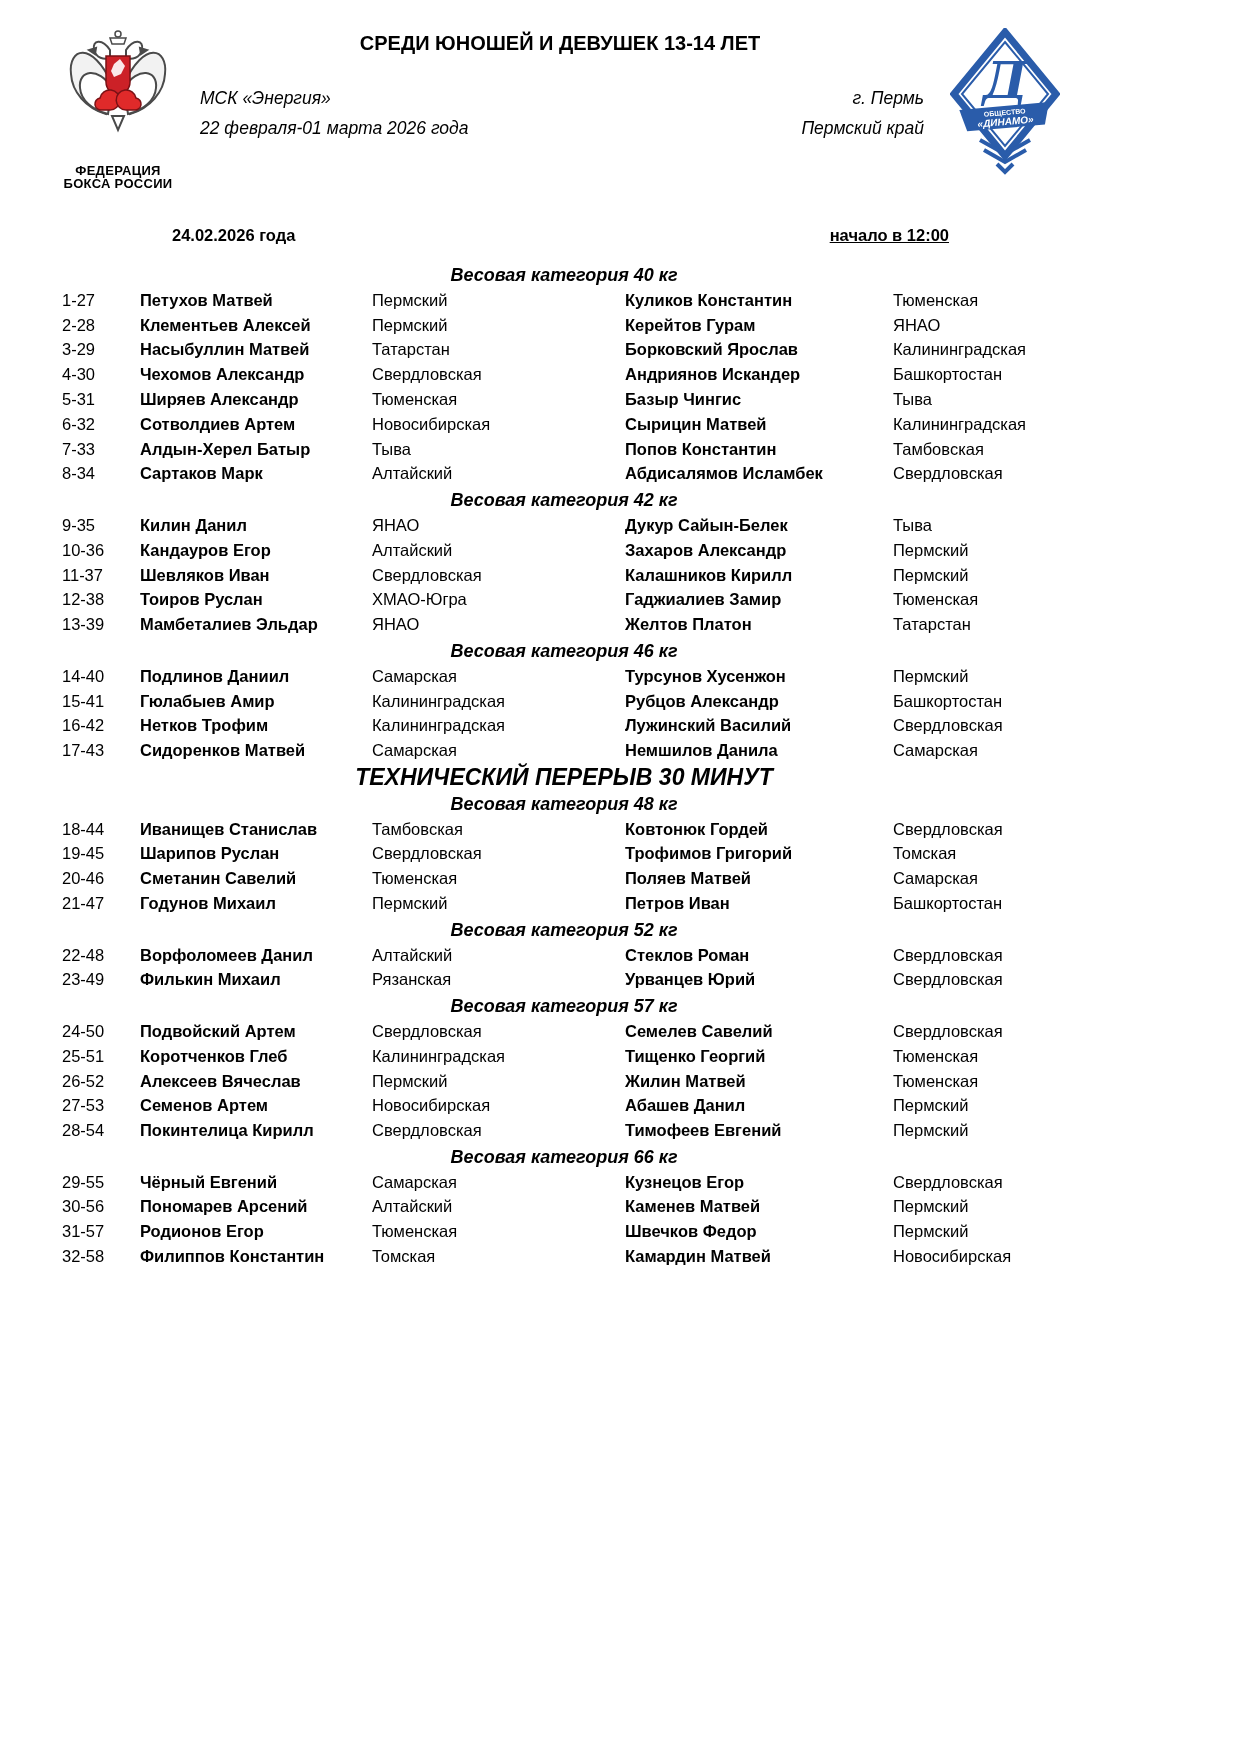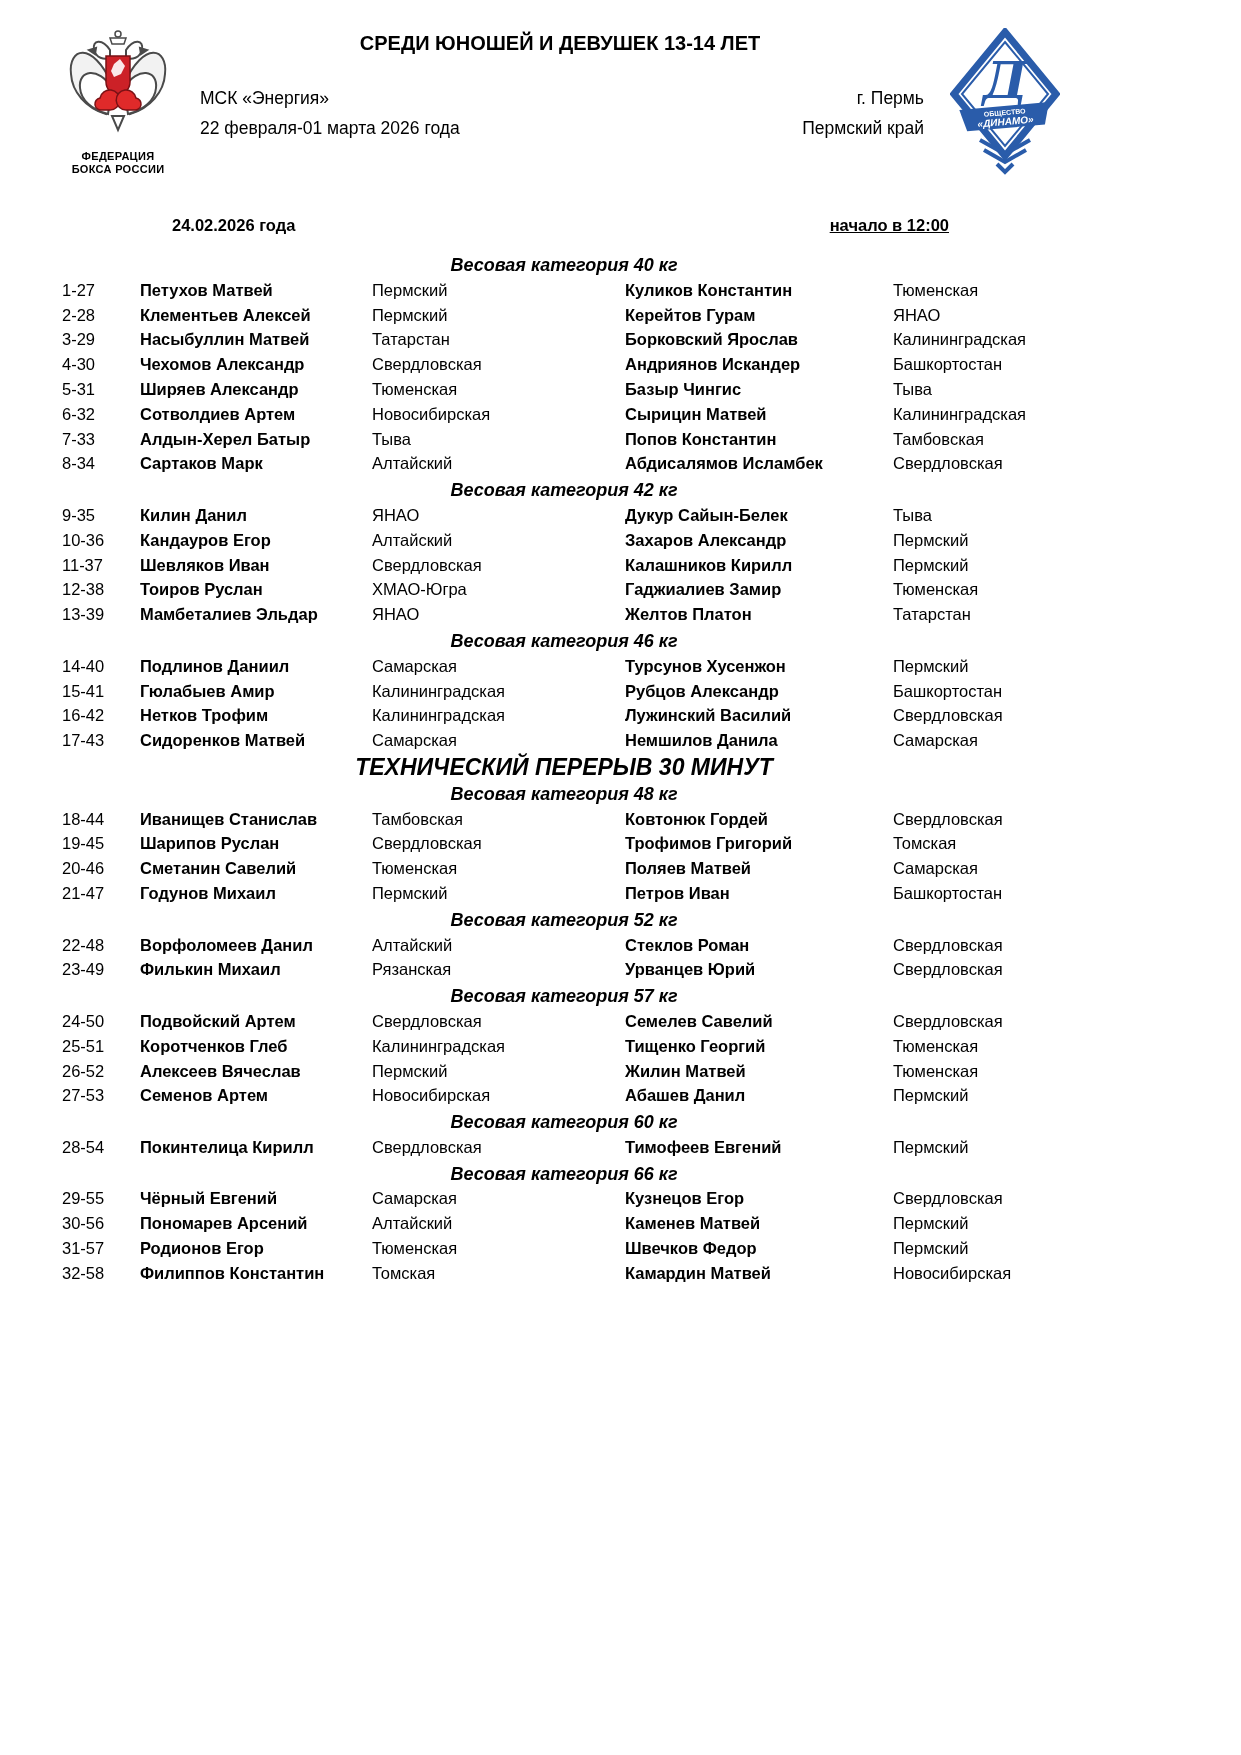--- a/index.html
+++ b/index.html
@@ -8,24 +8,24 @@
     font-family:"Liberation Sans","DejaVu Sans",sans-serif;
     color:#000;
     -webkit-font-smoothing:antialiased;
     overflow:hidden;
   }
   .page{position:relative;width:1241px;height:1755px;background:#fff;}
 
   
   .hdr{display:flex;align-items:flex-start;padding:26px 0 0 62px;}
   .fed-logo{width:112px;flex:0 0 112px;text-align:center;}
-  .fed-text{font-size:11px;font-weight:bold;line-height:13px;letter-spacing:.3px;margin-top:2px;}
+  .fed-text{font-size:13px;font-weight:bold;line-height:13px;letter-spacing:.3px;margin-top:16px;}
   .hdr-center{width:728px;flex:0 0 728px;margin-left:22px;}
   .title{font-size:20px;font-weight:bold;text-align:center;line-height:27px;margin-top:4px;}
-  .info-row{display:flex;justify-content:space-between;margin-top:26px;font-size:17.5px;line-height:30px;}
+  .info-row{display:flex;justify-content:space-between;margin-top:26px;font-style:italic;font-size:17.5px;line-height:30px;}
   .info-left{text-align:left;padding-left:4px;}
   .info-right{text-align:right;}
   .dyn-logo{width:110px;flex:0 0 110px;margin-left:26px;margin-top:2px;}
 
   
   .session-row{display:flex;justify-content:space-between;margin:36px 292px 18px 172px;font-size:16.5px;font-weight:bold;}
   .sess-start{text-decoration:underline;}
 
   
   .schedule{margin:16px 175px 0 62px;}
@@ -322,21 +322,20 @@
         <span class="bname">Жилин Матвей</span>
         <span class="breg">Тюменская</span>
       </div>
       <div class="bout-row">
         <span class="num">27-53</span>
         <span class="bname">Семенов Артем</span>
         <span class="breg">Новосибирская</span>
         <span class="bname">Абашев Данил</span>
         <span class="breg">Пермский</span>
       </div>
-      <div class="cat-header">Весовая категория 60 кг</div>
       <div class="bout-row">
         <span class="num">28-54</span>
         <span class="bname">Покинтелица Кирилл</span>
         <span class="breg">Свердловская</span>
         <span class="bname">Тимофеев Евгений</span>
         <span class="breg">Пермский</span>
       </div>
       <div class="cat-header">Весовая категория 66 кг</div>
       <div class="bout-row">
         <span class="num">29-55</span>

